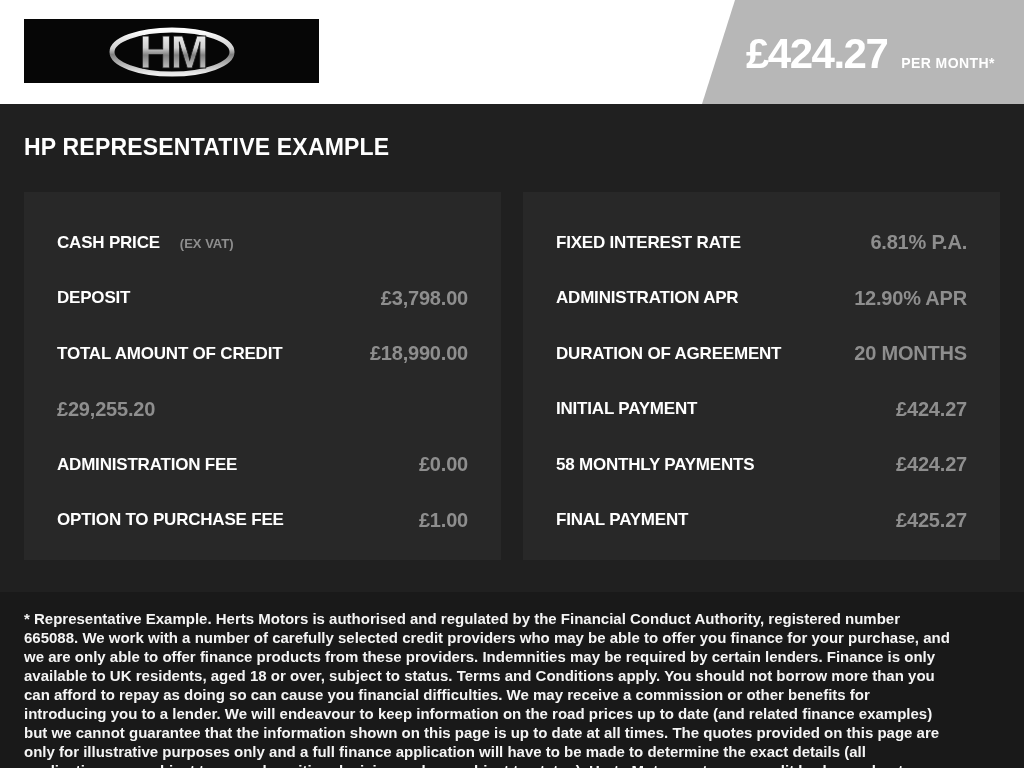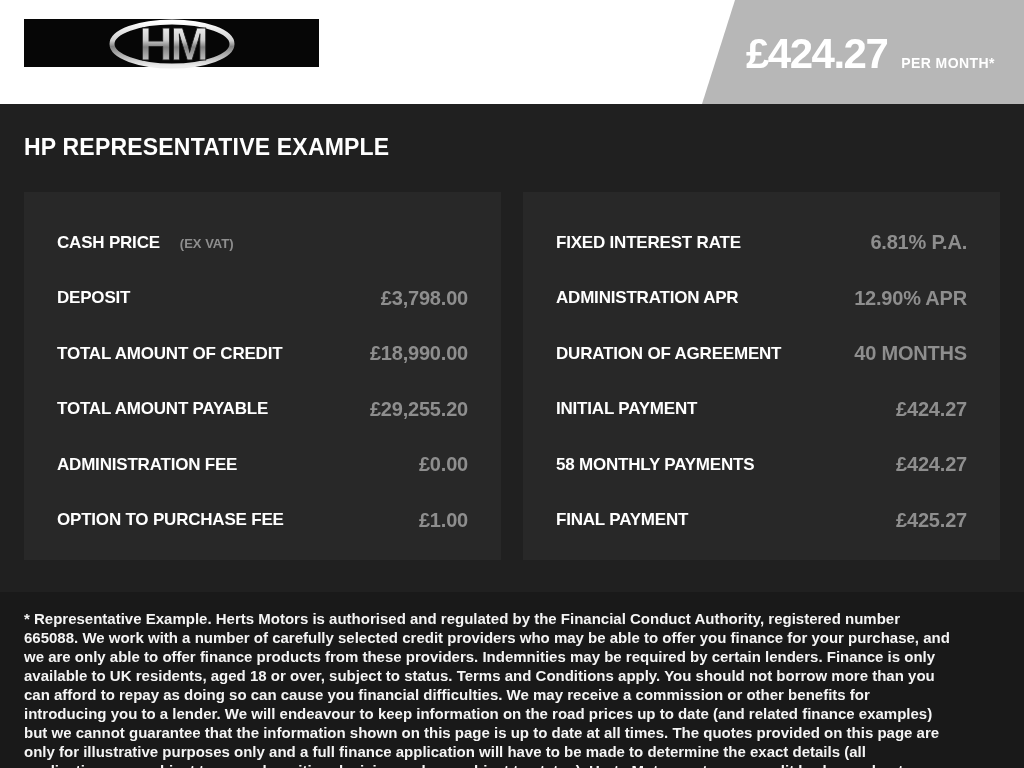--- a/index.html
+++ b/index.html
@@ -7,21 +7,21 @@
   body {
     width: 1024px; height: 768px; overflow: hidden;
     background: #202020;
     font-family: "Liberation Sans", sans-serif;
   }
 
   
   .header { position: relative; height: 104px; background: #ffffff; }
   .logo-box {
     position: absolute; left: 24px; top: 19px;
-    width: 295px; height: 48px; background: #060606;
+    width: 295px; height: 64px; background: #060606;
     display: flex; align-items: center; justify-content: center;
   }
   .band {
     position: absolute; top: 0; right: 0;
     width: 322px; height: 104px; background: #b7b7b7;
     clip-path: polygon(33px 0, 100% 0, 100% 100%, 0 100%);
     display: flex; align-items: center;
   }
   .band-inner { display: flex; align-items: baseline; margin-left: 44px; margin-top: 4px; }
   .band-amount {
@@ -110,23 +110,20 @@
         </div>
         <div class="frow-value">£3,798.00</div>
       </div>
       <div class="frow">
         <div class="frow-label">
           <span>TOTAL AMOUNT OF CREDIT</span>
         </div>
         <div class="frow-value">£18,990.00</div>
       </div>
       <div class="frow">
-        <div class="frow-label">
-          <span>TOTAL AMOUNT PAYABLE</span>
-        </div>
         <div class="frow-value">£29,255.20</div>
       </div>
       <div class="frow">
         <div class="frow-label">
           <span>ADMINISTRATION FEE</span>
         </div>
         <div class="frow-value">£0.00</div>
       </div>
       <div class="frow">
         <div class="frow-label">
@@ -146,21 +143,21 @@
       <div class="frow">
         <div class="frow-label">
           <span>ADMINISTRATION APR</span>
         </div>
         <div class="frow-value">12.90% APR</div>
       </div>
       <div class="frow">
         <div class="frow-label">
           <span>DURATION OF AGREEMENT</span>
         </div>
-        <div class="frow-value">40 MONTHS</div>
+        <div class="frow-value">20 MONTHS</div>
       </div>
       <div class="frow">
         <div class="frow-label">
           <span>INITIAL PAYMENT</span>
         </div>
         <div class="frow-value">£424.27</div>
       </div>
       <div class="frow">
         <div class="frow-label">
           <span>58 MONTHLY PAYMENTS</span>

